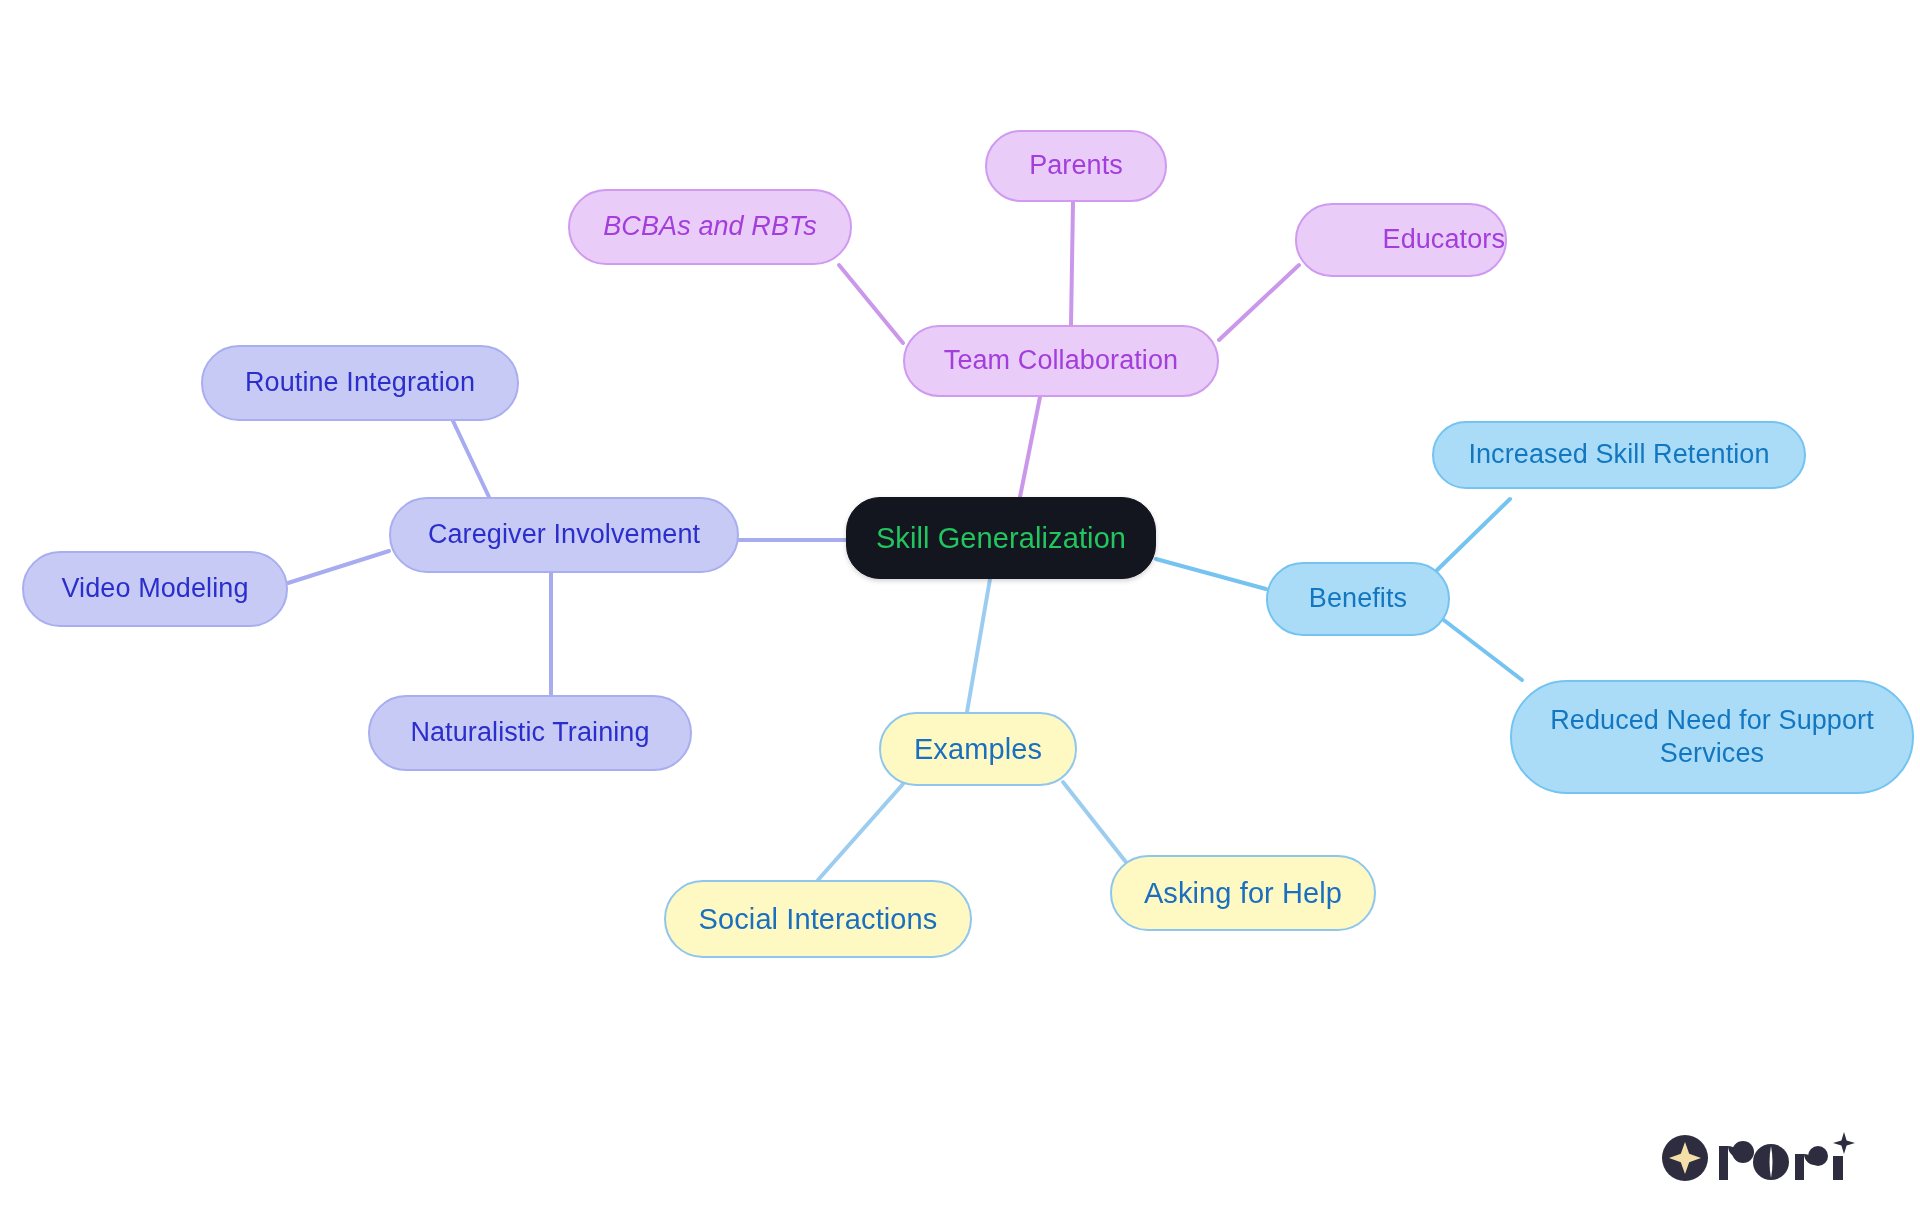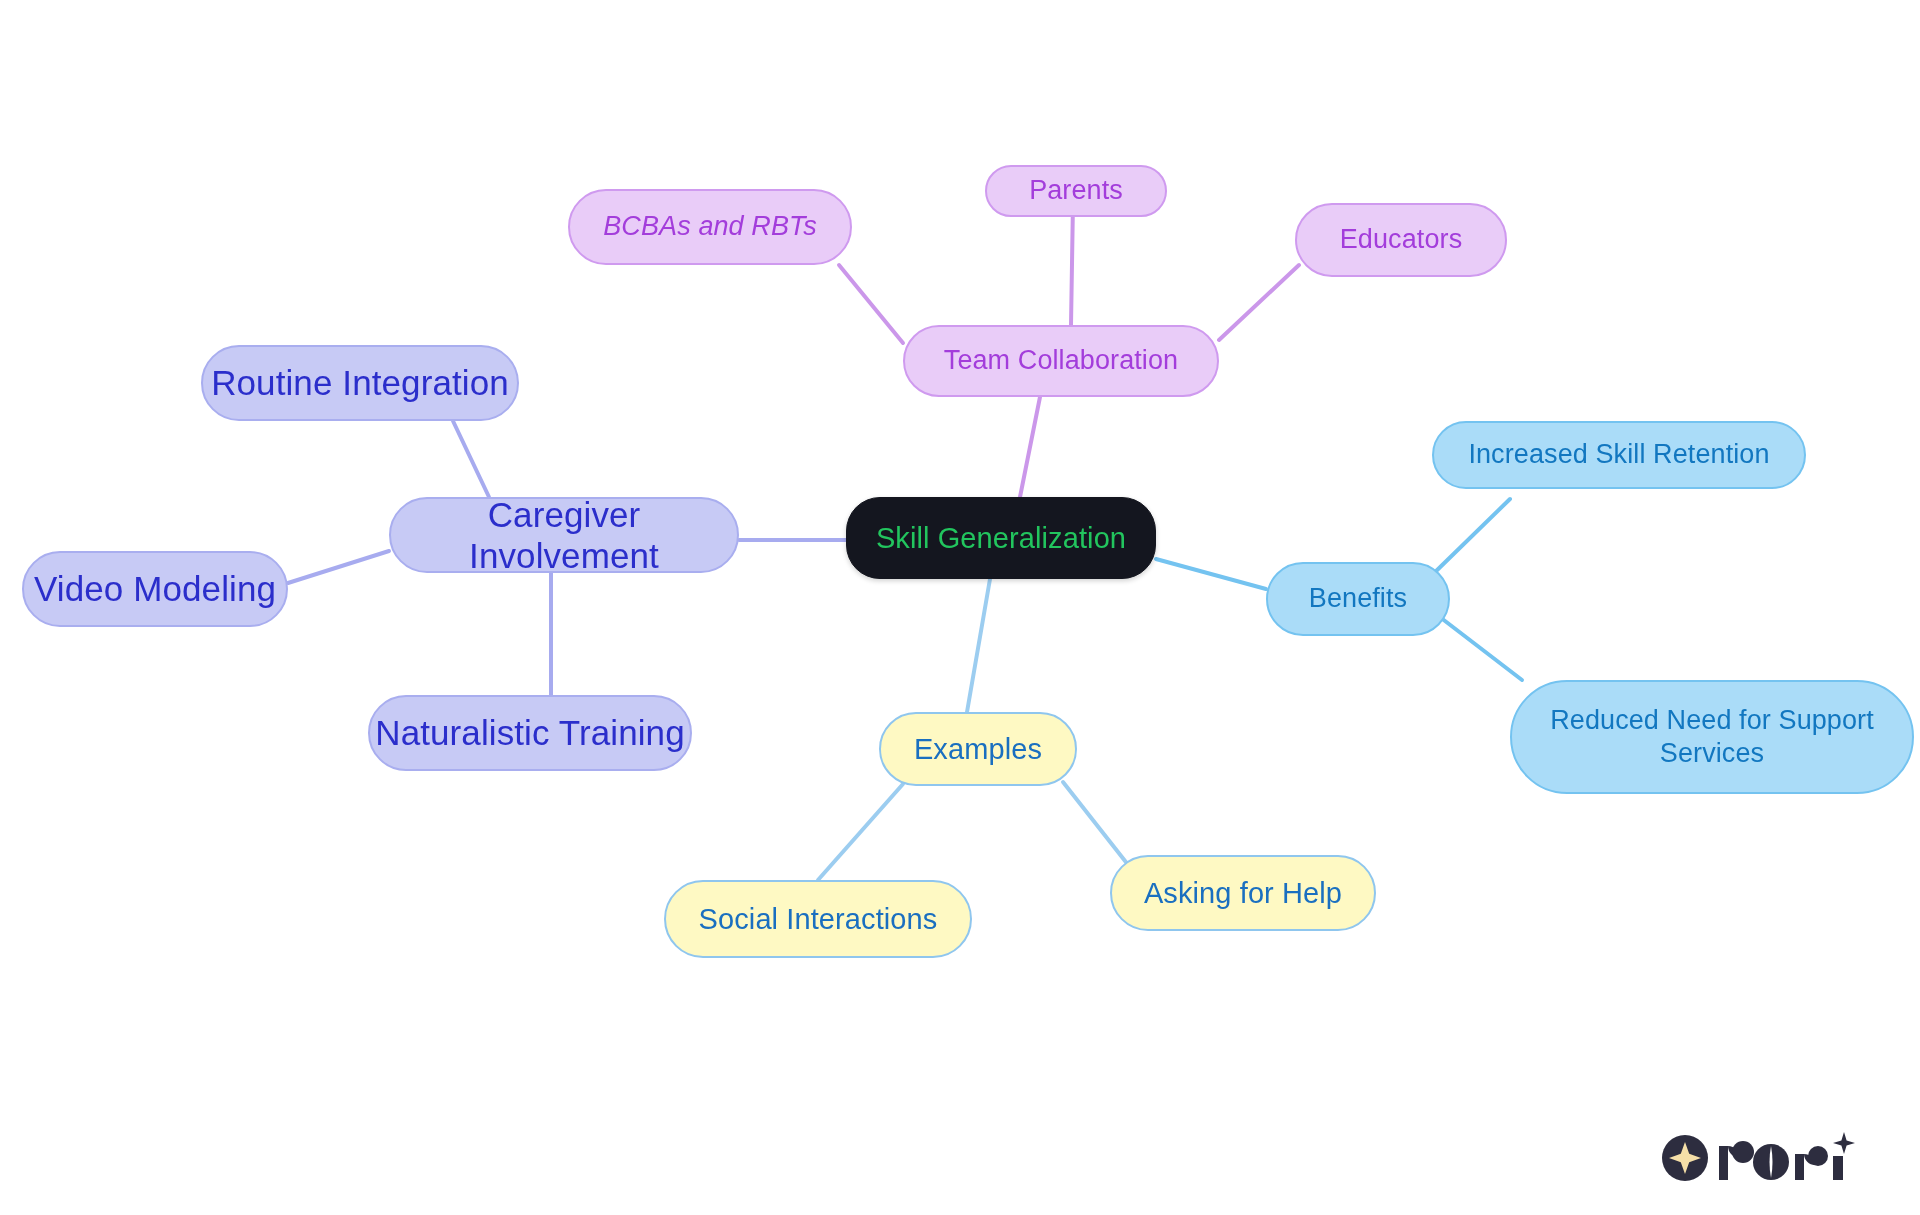--- a/index.html
+++ b/index.html
@@ -52,21 +52,21 @@
   .node-purple {
     background: #e9ccf8;
     border: 2px solid #cf9aef;
     color: #a33ddb;
     font-size: 27px;
   }
   .node-periwinkle {
     background: #c7caf5;
     border: 2px solid #a9aeef;
     color: #2b2ecb;
-    font-size: 35px;
+    font-size: 27px;
   }
   .node-blue {
     background: #aadcf8;
     border: 2px solid #74c3f0;
     color: #1277c0;
     font-size: 27px;
   }
   .node-lightblue {
     background: #fef9c3;
     border: 2px solid #8fc6ee;
@@ -99,23 +99,23 @@
       <line x1="551" y1="573" x2="551" y2="695" stroke="#a7abef" stroke-width="4" stroke-linecap="round"></line>
       <line x1="1156" y1="559" x2="1266" y2="589" stroke="#74c3f0" stroke-width="4" stroke-linecap="round"></line>
       <line x1="1430" y1="577" x2="1510" y2="499" stroke="#74c3f0" stroke-width="4" stroke-linecap="round"></line>
       <line x1="1432" y1="611" x2="1522" y2="680" stroke="#74c3f0" stroke-width="4" stroke-linecap="round"></line>
       <line x1="990" y1="579" x2="967" y2="712" stroke="#9ccdf0" stroke-width="4" stroke-linecap="round"></line>
       <line x1="903" y1="784" x2="818" y2="880" stroke="#9ccdf0" stroke-width="4" stroke-linecap="round"></line>
       <line x1="1063" y1="782" x2="1129" y2="866" stroke="#9ccdf0" stroke-width="4" stroke-linecap="round"></line>
     </svg>
 
   <div id="nodes">
-      <div class="node node-purple" style="left: 985px; top: 130px; width: 182px; height: 52px; margin-top: 35px;"><span>Parents</span></div>
+      <div class="node node-purple" style="left: 985px; top: 130px; width: 182px; height: 72px;"><span>Parents</span></div>
       <div class="node node-purple" style="left: 568px; top: 189px; width: 284px; height: 76px; font-style: italic;"><span>BCBAs and RBTs</span></div>
-      <div class="node node-purple" style="left: 1295px; top: 203px; width: 212px; height: 74px;"><span>Educators</span></div>
+      <div class="node node-purple" style="left: 1295px; top: 203px; width: 212px; height: 74px; justify-content: flex-end;"><span>Educators</span></div>
       <div class="node node-purple" style="left: 903px; top: 325px; width: 316px; height: 72px;"><span>Team Collaboration</span></div>
       <div class="node node-periwinkle" style="left: 201px; top: 345px; width: 318px; height: 76px;"><span>Routine Integration</span></div>
       <div class="node node-periwinkle" style="left: 22px; top: 551px; width: 266px; height: 76px;"><span>Video Modeling</span></div>
       <div class="node node-periwinkle" style="left: 368px; top: 695px; width: 324px; height: 76px;"><span>Naturalistic Training</span></div>
       <div class="node node-periwinkle" style="left: 389px; top: 497px; width: 350px; height: 76px;"><span>Caregiver Involvement</span></div>
       <div class="node node-blue" style="left: 1432px; top: 421px; width: 374px; height: 68px;"><span>Increased Skill Retention</span></div>
       <div class="node node-blue node-twoline" style="left: 1510px; top: 680px; width: 404px; height: 114px;"><span>Reduced Need for Support
 Services</span></div>
       <div class="node node-blue" style="left: 1266px; top: 562px; width: 184px; height: 74px;"><span>Benefits</span></div>
       <div class="node node-lightblue" style="left: 664px; top: 880px; width: 308px; height: 78px;"><span>Social Interactions</span></div>

